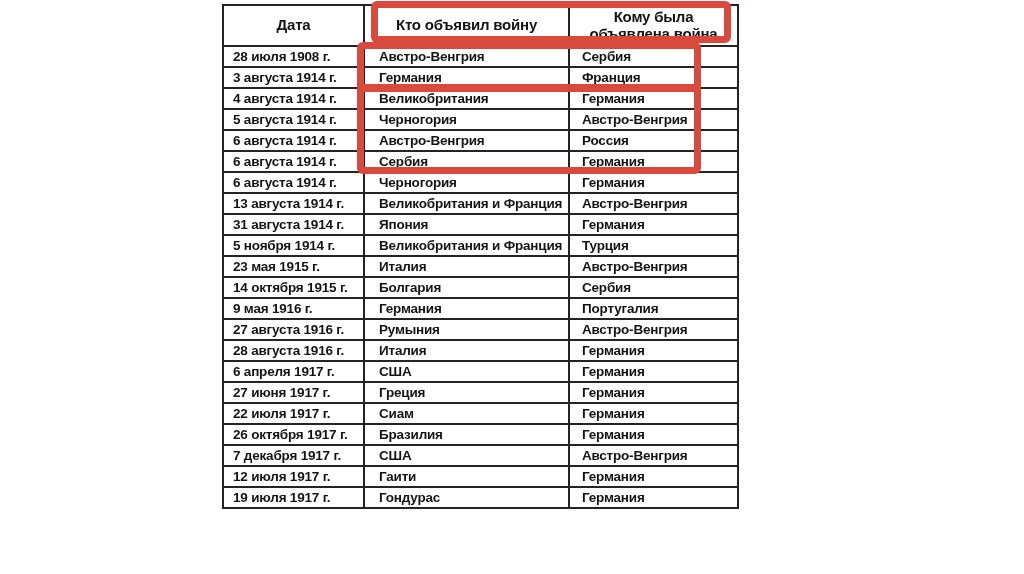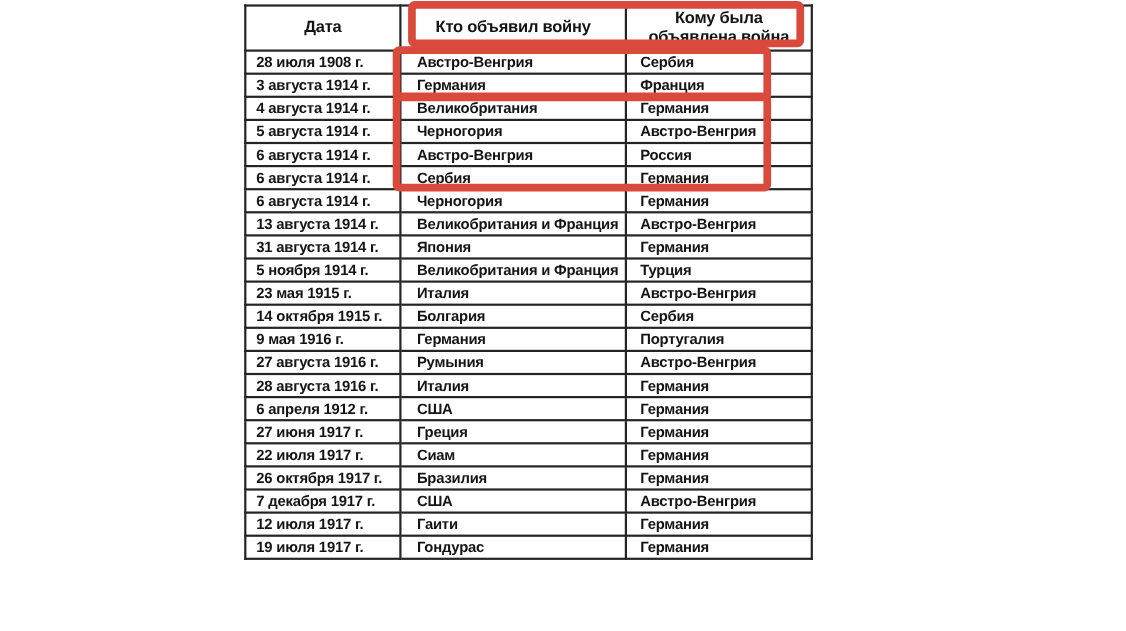--- a/index.html
+++ b/index.html
@@ -151,21 +151,21 @@
           <td>27 августа 1916 г.</td>
           <td>Румыния</td>
           <td>Австро-Венгрия</td>
         </tr>
         <tr>
           <td>28 августа 1916 г.</td>
           <td>Италия</td>
           <td>Германия</td>
         </tr>
         <tr>
-          <td>6 апреля 1912 г.</td>
+          <td>6 апреля 1917 г.</td>
           <td>США</td>
           <td>Германия</td>
         </tr>
         <tr>
           <td>27 июня 1917 г.</td>
           <td>Греция</td>
           <td>Германия</td>
         </tr>
         <tr>
           <td>22 июля 1917 г.</td>

